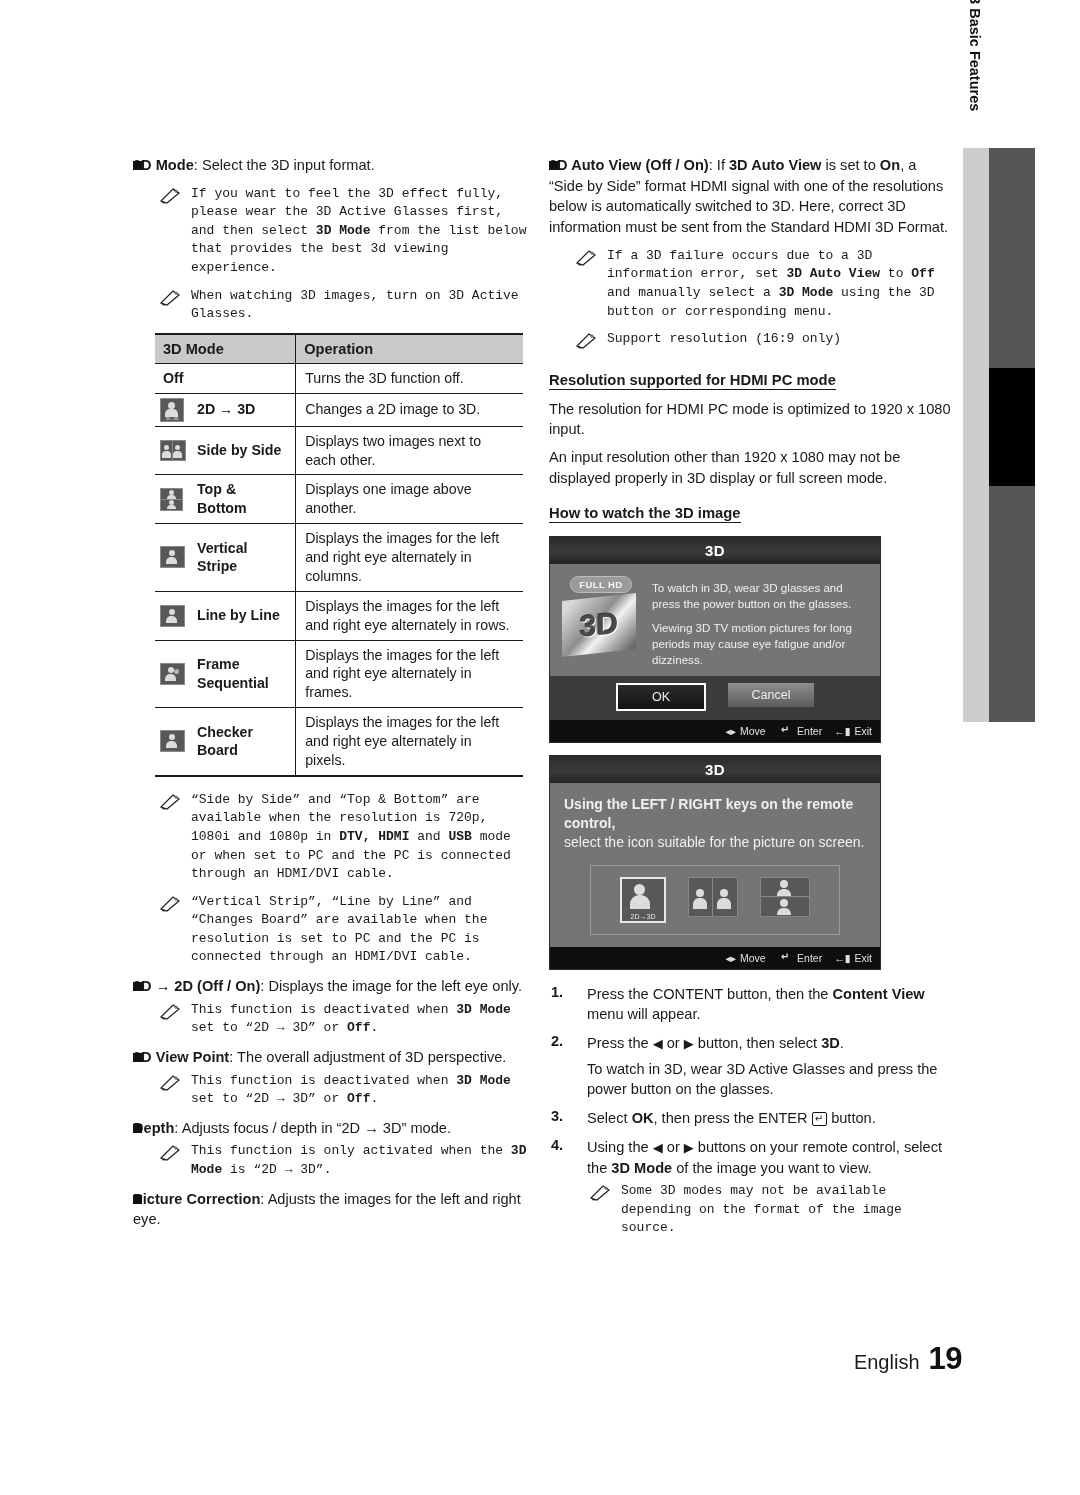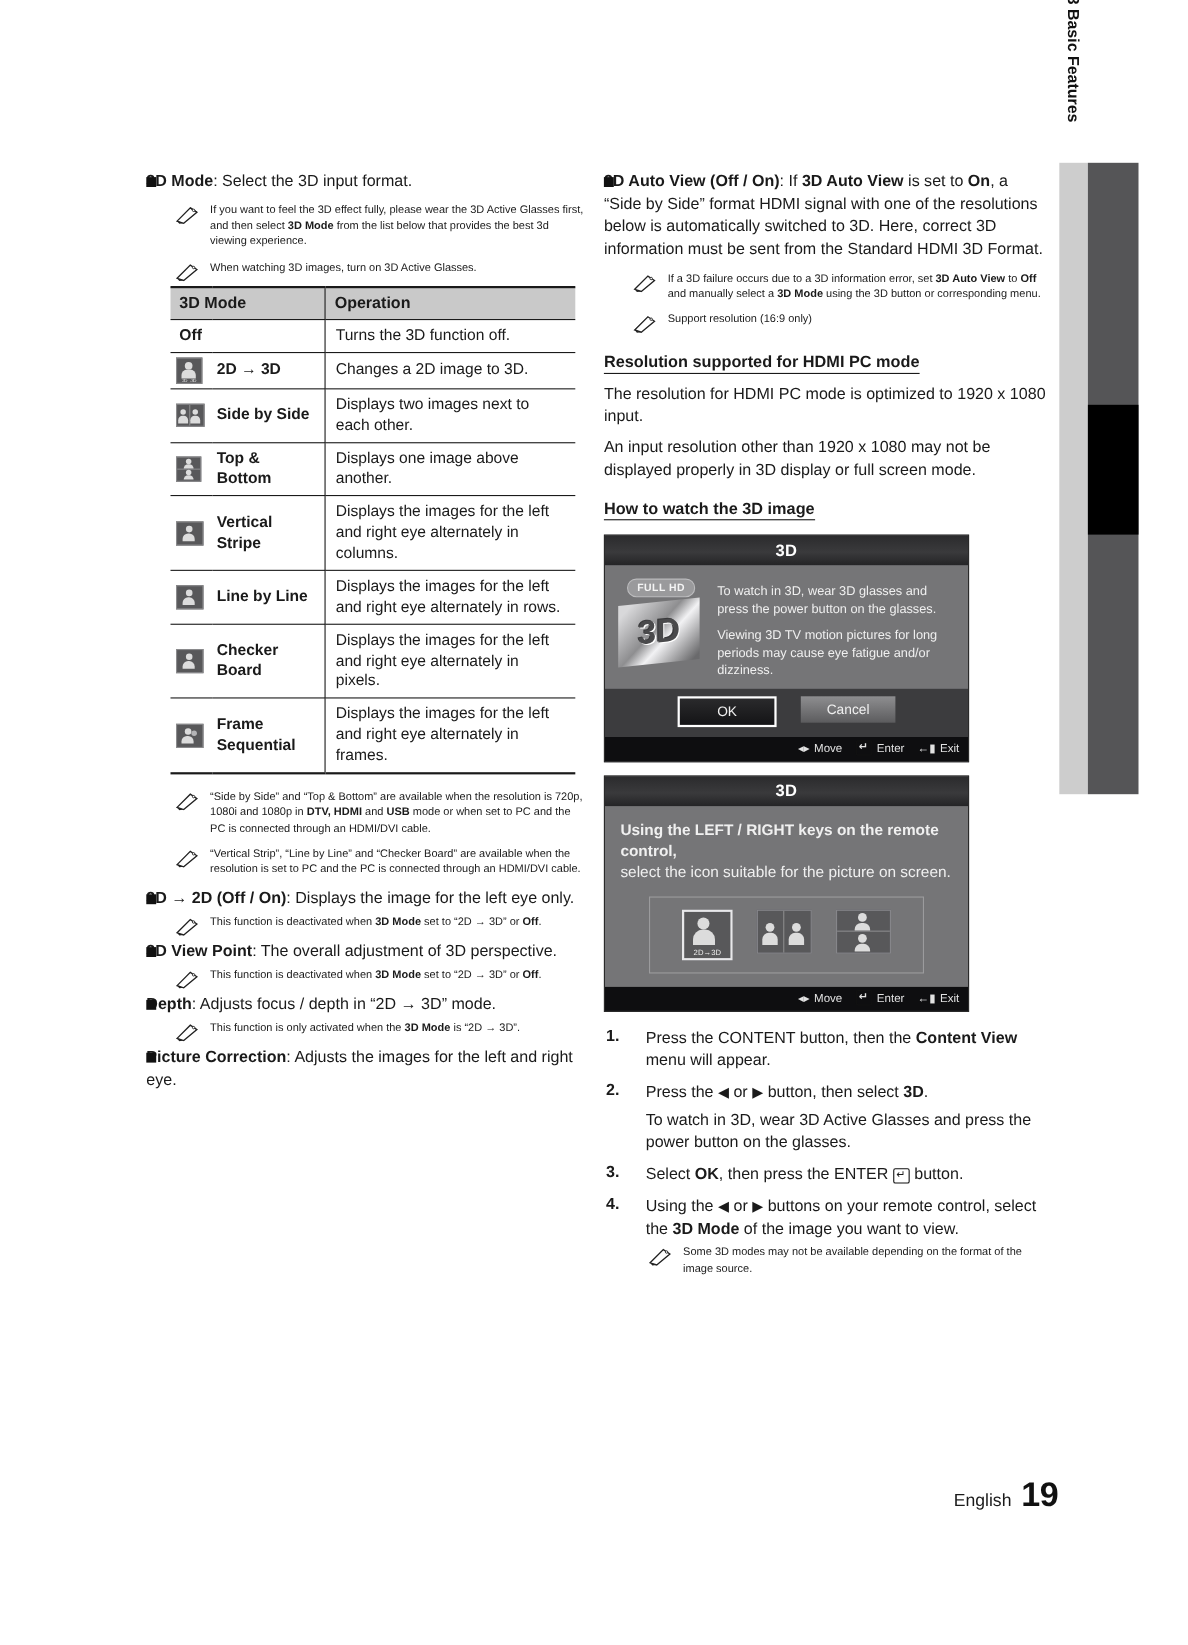--- a/index.html
+++ b/index.html
@@ -18,21 +18,21 @@
   .bullet-row{position:relative;margin-bottom:9px;}
   .bullet-sq{position:absolute;left:0px;top:6px;width:9px;height:9px;background:#111;}
   .note-row{position:relative;padding-left:58px;margin-bottom:9px;}
   .note-row.tight{margin-bottom:7px;}
   .note-ic{position:absolute;left:26px;top:2px;width:24px;height:17px;}
   .num-row{position:relative;padding-left:38px;margin-bottom:8px;}
   .num-lbl{position:absolute;left:2px;top:0;font-weight:bold;font-size:14.6px;}
 
   p{margin:0;font-size:14.6px;line-height:1.42;}
   .txt{font-size:14.6px;line-height:1.42;}
-  .note-row .txt, .note-row p{font-size:10px;line-height:1.43;}
+  .note-row .txt, .note-row p{font-size:13px;line-height:1.43;font-family:Liberation Mono, monospace;}
   b,strong{font-weight:bold;}
 
   
   table{border-collapse:collapse;width:100%;}
   .tbl-3d{width:368px;margin:8px 0 14px 22px;font-size:14.2px;}
   .tbl-3d th{
     background:#c9c9c9;text-align:left;font-weight:bold;
     padding:6px 8px;font-size:14.6px;
     border-top:2px solid #1a1a1a;border-bottom:1.5px solid #1a1a1a;
   }
@@ -140,21 +140,21 @@
     white-space:nowrap;
   }
   .side-bar{position:absolute;left:989px;top:148px;width:46px;height:574px;
     background:#555557;}
   .side-bar-hl{position:absolute;left:989px;top:368px;width:46px;height:118px;
     background:#000;}
 
   
   .footer{position:absolute;right:118px;bottom:118px;display:flex;
     align-items:baseline;gap:9px;}
-  .footer .lang{font-size:16px;color:#1a1a1a;}
+  .footer .lang{font-size:20px;color:#1a1a1a;}
   .footer .pg{font-size:31px;font-weight:bold;color:#111;letter-spacing:-0.5px;}
 
   .arrow{font-size:13px;}
   .entbox{display:inline-block;border:1.6px solid #111;padding:0 3px 0 2px;
     font-size:10px;line-height:12px;border-radius:2px;position:relative;top:-1px;}
 </style>
 </head>
 <body>
 
 <div class="page">
@@ -254,38 +254,38 @@
               <span class="person p-head" style="width:6px;height:6px;left:8px;top:3px;"></span>
               <span class="person" style="width:11px;height:7px;left:5px;top:10px;border-radius:5px 5px 0 0;"></span>
             </span>
           </td>
           <td class="c-mode">Line by Line</td>
           <td class="c-op">Displays the images for the left and right eye alternately in rows.</td>
         </tr>
         <tr>
           <td class="c-ic">
             <span class="mi mi-one">
-              <span class="person p-head" style="width:6px;height:6px;left:8px;top:3px;"></span>
-              <span class="person" style="width:11px;height:7px;left:5px;top:10px;border-radius:5px 5px 0 0;"></span>
-            </span>
-          </td>
-          <td class="c-mode">Checker Board</td>
-          <td class="c-op">Displays the images for the left and right eye alternately in pixels.</td>
-        </tr>
-        <tr>
-          <td class="c-ic">
-            <span class="mi mi-one">
               <span class="person p-head" style="width:6px;height:6px;left:7px;top:3px;"></span>
               <span class="person" style="width:11px;height:7px;left:4px;top:10px;border-radius:5px 5px 0 0;"></span>
               <span class="person p-head" style="width:5px;height:5px;left:13px;top:5px;background:#b4b4b6;"></span>
             </span>
           </td>
           <td class="c-mode">Frame Sequential</td>
           <td class="c-op">Displays the images for the left and right eye alternately in frames.</td>
         </tr>
+        <tr>
+          <td class="c-ic">
+            <span class="mi mi-one">
+              <span class="person p-head" style="width:6px;height:6px;left:8px;top:3px;"></span>
+              <span class="person" style="width:11px;height:7px;left:5px;top:10px;border-radius:5px 5px 0 0;"></span>
+            </span>
+          </td>
+          <td class="c-mode">Checker Board</td>
+          <td class="c-op">Displays the images for the left and right eye alternately in pixels.</td>
+        </tr>
       </tbody>
     </table>
 
     <div class="note-row">
       <span class="note-ic">
         <svg viewBox="0 0 24 17" width="24" height="17">
             <path d="M2 14 L14 2 L20 6 L8 16 Z" fill="#fff" stroke="#222" stroke-width="1.2"></path>
             <path d="M2 14 L4 16.5 L8 16 Z" fill="#222"></path>
             <circle cx="17" cy="4.2" r="1.1" fill="#fff" stroke="#222" stroke-width="0.8"></circle>
           </svg>
@@ -294,21 +294,21 @@
     </div>
 
     <div class="note-row">
       <span class="note-ic">
         <svg viewBox="0 0 24 17" width="24" height="17">
             <path d="M2 14 L14 2 L20 6 L8 16 Z" fill="#fff" stroke="#222" stroke-width="1.2"></path>
             <path d="M2 14 L4 16.5 L8 16 Z" fill="#222"></path>
             <circle cx="17" cy="4.2" r="1.1" fill="#fff" stroke="#222" stroke-width="0.8"></circle>
           </svg>
       </span>
-      <p class="txt">“Vertical Strip”, “Line by Line” and “Checker Board” are available when the resolution is set to PC and the PC is connected through an HDMI/DVI cable.</p>
+      <p class="txt">“Vertical Strip”, “Line by Line” and “Changes Board” are available when the resolution is set to PC and the PC is connected through an HDMI/DVI cable.</p>
     </div>
 
 
     <div class="bullet-row" style="margin-bottom:4px;">
       <span class="bullet-sq"></span>
       <p class="txt"><b>3D → 2D (Off / On)</b>: Displays the image for the left eye only.</p>
     </div>
     <div class="note-row">
       <span class="note-ic">
         <svg viewBox="0 0 24 17" width="24" height="17">

